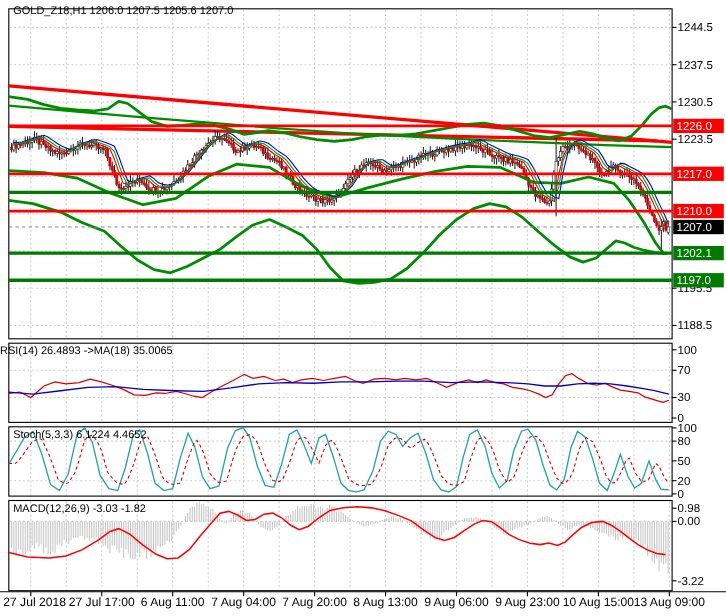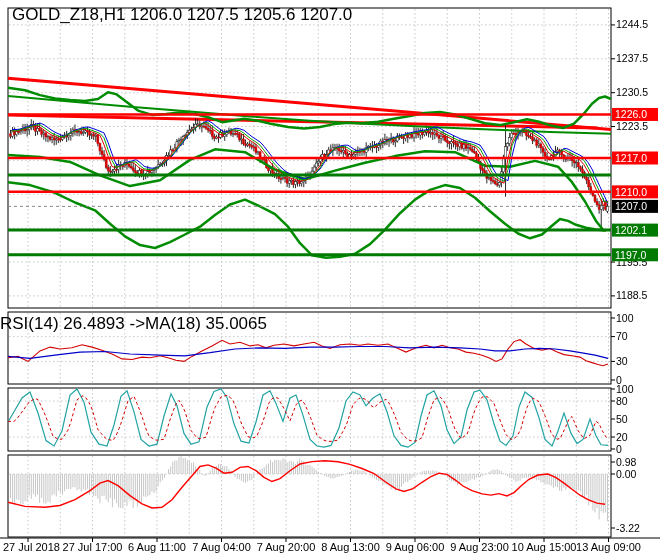--- a/index.html
+++ b/index.html
@@ -1,19 +1,19 @@
 <!DOCTYPE html>
 <html><head>
 <meta charset="utf-8">
 <style>
   html,body{margin:0;padding:0;background:#ffffff;}
   #app{position:relative;width:660px;height:560px;background:#ffffff;overflow:hidden;
        font-family:"Liberation Sans", sans-serif;}
   #chart-svg{position:absolute;left:0;top:0;}
-  .panel-label{position:absolute;font-size:17px;color:#000;white-space:pre;z-index:5;}
+  .panel-label{position:absolute;font-size:10px;color:#000;white-space:pre;z-index:5;}
 </style>
 </head>
 <body>
 <div id="app">
 
 <svg id="chart-svg" width="660" height="560">
       <rect x="8" y="8" width="603" height="300" fill="#ffffff" stroke="#000000" stroke-width="1"></rect>
       <rect x="8" y="312" width="603" height="72" fill="#ffffff" stroke="#000000" stroke-width="1"></rect>
       <rect x="8" y="388" width="603" height="63" fill="#ffffff" stroke="#000000" stroke-width="1"></rect>
       <rect x="8" y="455" width="603" height="82" fill="#ffffff" stroke="#000000" stroke-width="1"></rect>
@@ -1073,14 +1073,16 @@
         <text x="479.5" y="551" font-size="11" font-family="&quot;Liberation Sans&quot;,sans-serif" fill="#000000" text-anchor="middle">9 Aug 23:00</text>
         <line x1="544" y1="538" x2="544" y2="542" stroke="#000"></line>
         <text x="544" y="551" font-size="11" font-family="&quot;Liberation Sans&quot;,sans-serif" fill="#000000" text-anchor="middle">10 Aug 15:00</text>
         <line x1="608.5" y1="538" x2="608.5" y2="542" stroke="#000"></line>
         <text x="608.5" y="551" font-size="11" font-family="&quot;Liberation Sans&quot;,sans-serif" fill="#000000" text-anchor="middle">13 Aug 09:00</text>
       </g>
     </svg>
 
 <div class="panel-label" style="left:12px;top:5px">GOLD_Z18,H1 1206.0 1207.5 1205.6 1207.0</div>
 <div class="panel-label" style="left:0;top:314px">RSI(14) 26.4893 -&gt;MA(18) 35.0065</div>
+<div class="panel-label" style="left:12px;top:390px">Stoch(5,3,3) 6.1224 4.4652</div>
+<div class="panel-label" style="left:12px;top:457px">MACD(12,26,9) -3.03 -1.82</div>
 
 </div>
 
 </body></html>

